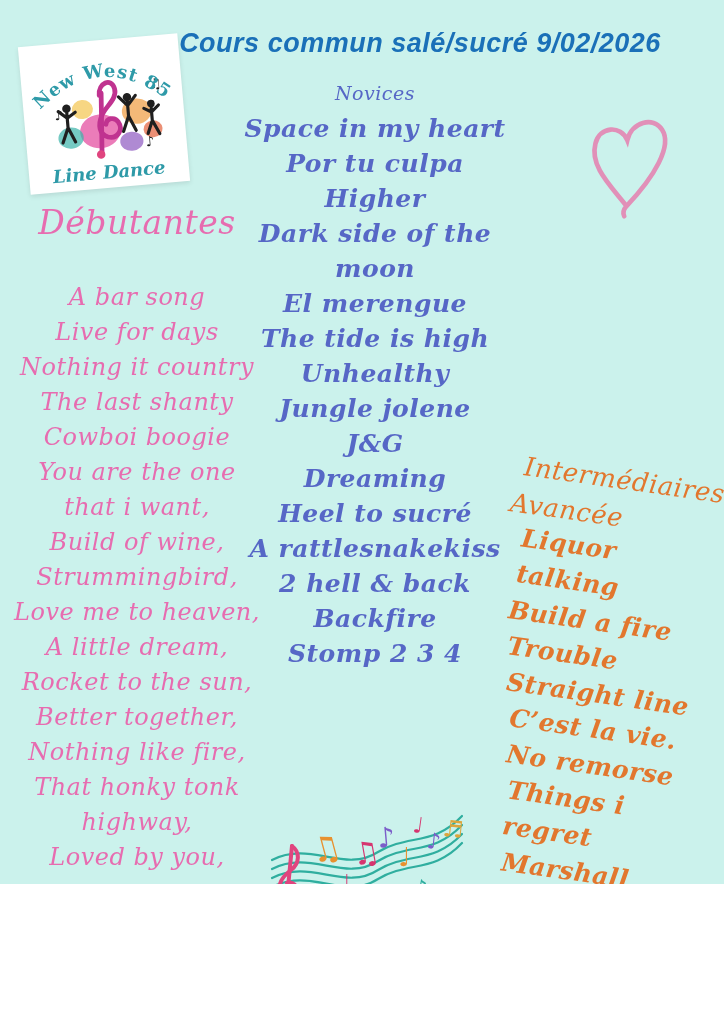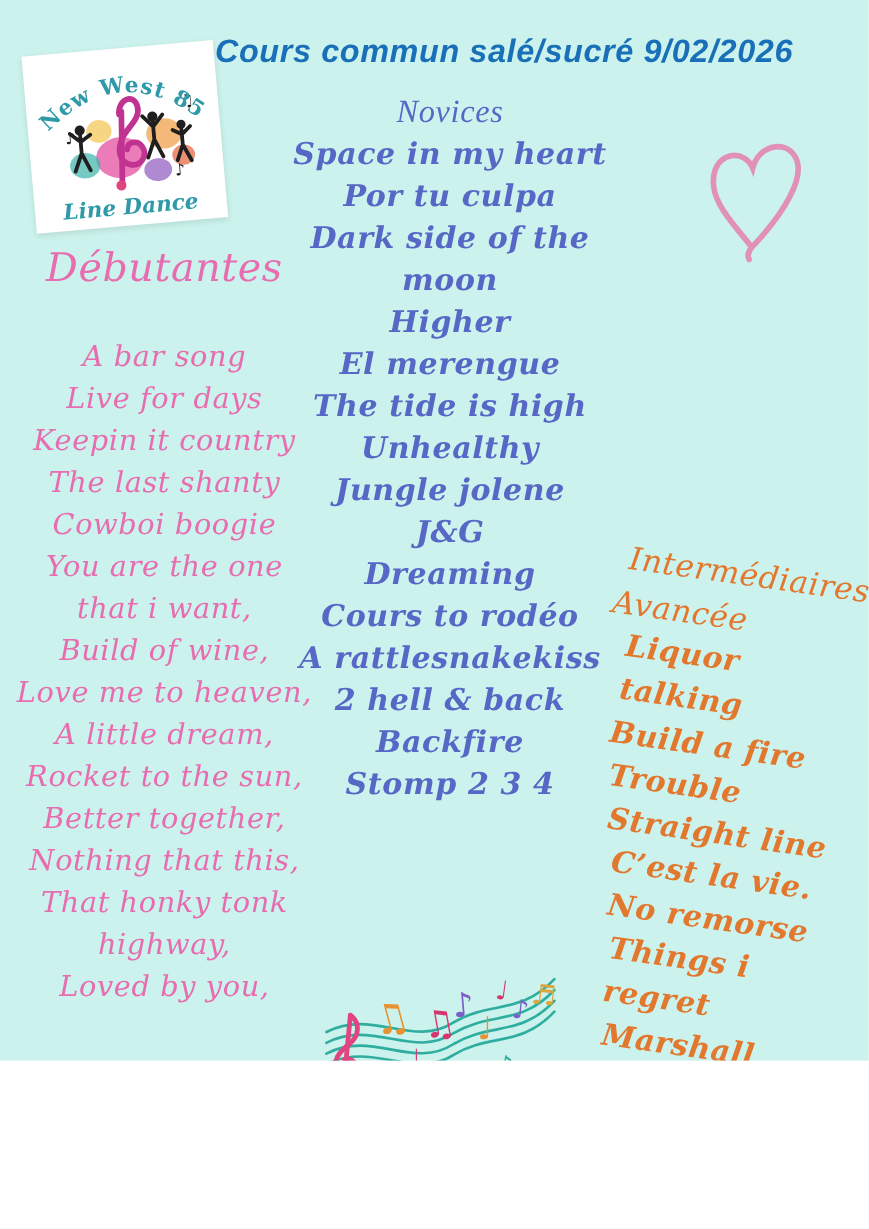--- a/index.html
+++ b/index.html
@@ -70,21 +70,21 @@
   .col-novices {
     left: 222px; top: 76px; width: 306px;
     text-align: center;
     color: var(--novices, #5667c6);
     font-style: italic;
     font-weight: 600;
     font-size: 25px;
     line-height: 35px;
     letter-spacing: 0.5px;
   }
-  .col-novices .col-header { font-size: 27px; font-family: Liberation Serif, serif; }
+  .col-novices .col-header { font-size: 19px; }
 
   .col-intermediaires {
     left: 484px; top: 448px; width: 215px;
     color: var(--intermediaires, #e2772e);
     font-style: italic;
     font-weight: 600;
     font-size: 25px;
     line-height: 36px;
     letter-spacing: 0.5px;
   }
@@ -198,51 +198,52 @@
     <svg viewBox="0 0 100 115" xmlns="http://www.w3.org/2000/svg">
       <path class="heart-stroke" d="M54,98 C36,80 14,64 17,42 C19,25 39,21 47,35 C49,17 69,9 79,21 C91,35 77,67 54,98 C52,101 51,105 53,108"></path>
     </svg>
   </div>
 
   <div class="col col-debutantes">
     <div class="col-header">Débutantes</div>
     <div class="songs">
         <div class="song-line">A bar song</div>
         <div class="song-line">Live for days</div>
-        <div class="song-line">Keepin it country</div>
+        <div class="song-line">Nothing it country</div>
         <div class="song-line">The last shanty</div>
         <div class="song-line">Cowboi boogie</div>
         <div class="song-line">You are the one</div>
         <div class="song-line">that i want,</div>
         <div class="song-line">Build of wine,</div>
+        <div class="song-line">Strummingbird,</div>
         <div class="song-line">Love me to heaven,</div>
         <div class="song-line">A little dream,</div>
         <div class="song-line">Rocket to the sun,</div>
         <div class="song-line">Better together,</div>
-        <div class="song-line">Nothing that this,</div>
+        <div class="song-line">Nothing like fire,</div>
         <div class="song-line">That honky tonk</div>
         <div class="song-line">highway,</div>
         <div class="song-line">Loved by you,</div>
       </div>
   </div>
 
   <div class="col col-novices">
     <div class="col-header">Novices</div>
     <div class="songs">
         <div class="song-line">Space in my heart</div>
         <div class="song-line">Por tu culpa</div>
+        <div class="song-line">Higher</div>
         <div class="song-line">Dark side of the moon</div>
-        <div class="song-line">Higher</div>
         <div class="song-line">El merengue</div>
         <div class="song-line">The tide is high</div>
         <div class="song-line">Unhealthy</div>
         <div class="song-line">Jungle jolene</div>
         <div class="song-line">J&amp;G</div>
         <div class="song-line">Dreaming</div>
-        <div class="song-line">Cours to rodéo</div>
+        <div class="song-line">Heel to sucré</div>
         <div class="song-line">A rattlesnakekiss</div>
         <div class="song-line">2 hell &amp; back</div>
         <div class="song-line">Backfire</div>
         <div class="song-line">Stomp 2 3 4</div>
       </div>
   </div>
 
   <div class="col col-intermediaires">
     <div class="col-header header-1">Intermédiaires</div>
     <div class="col-header header-2">Avancée</div>

